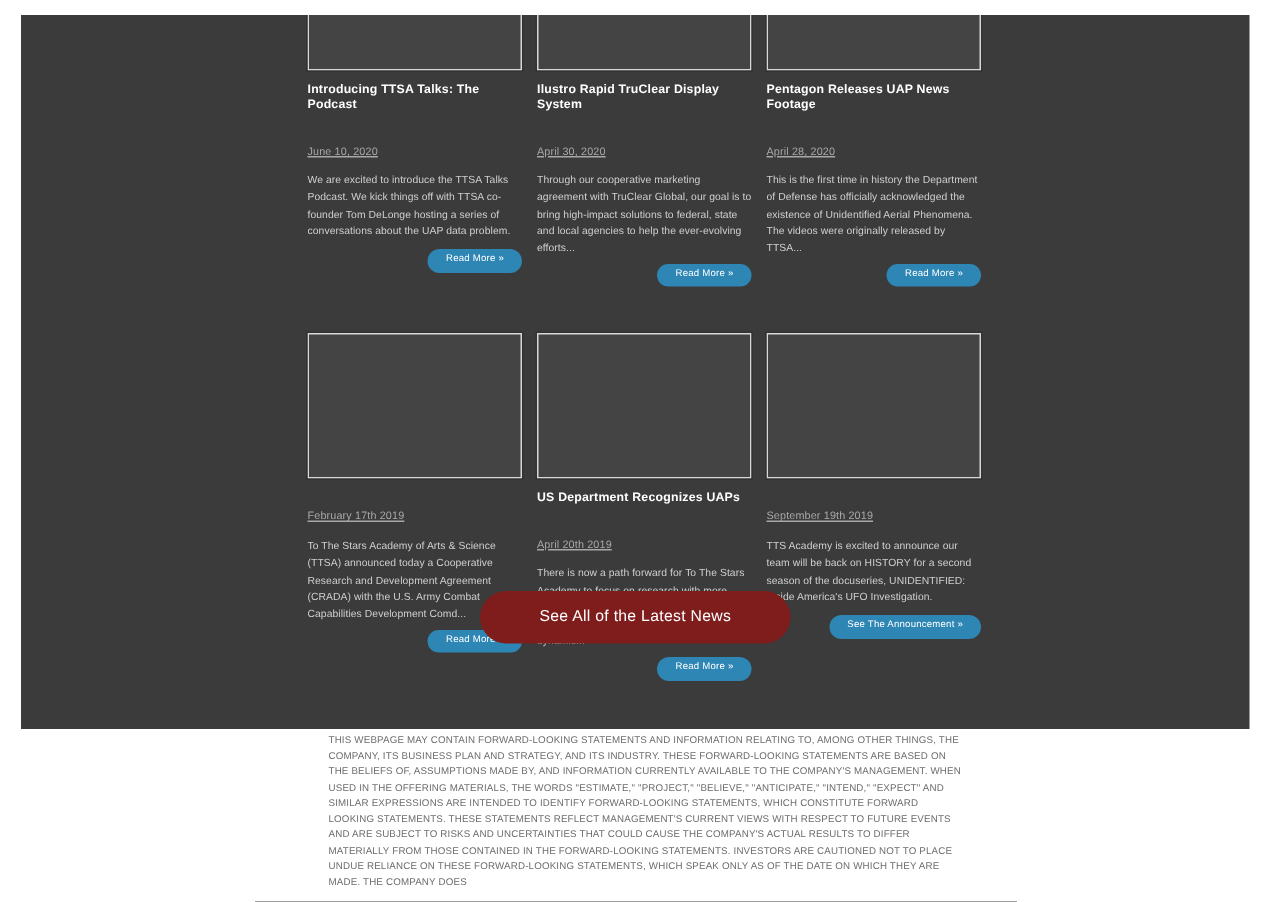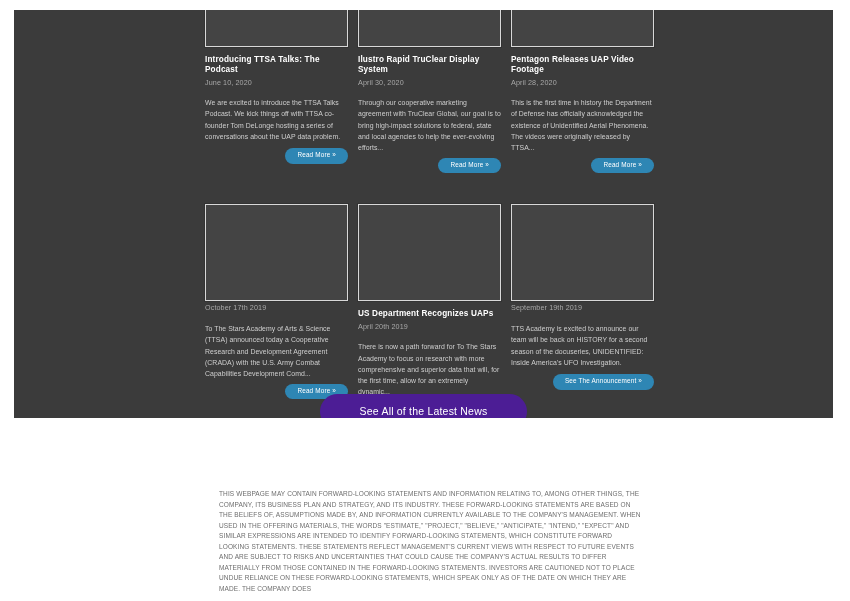--- a/index.html
+++ b/index.html
@@ -15,21 +15,21 @@
     font-family: "Liberation Sans", sans-serif;
     -webkit-font-smoothing: antialiased;
   }
 
   
   .news-panel {
     position: absolute;
     left: 14px;
     top: 10px;
     width: 819px;
-    height: 408px;
+    height: 476px;
     background: #3b3b3b;
     box-sizing: border-box;
     overflow: hidden;
   }
 
   .news-grid {
     position: absolute;
     left: 191px;
     top: -60px;
     width: 449px;
@@ -59,25 +59,26 @@
   .card-title {
     margin-top: 8px;
     color: #ffffff;
     font-size: 8.2px;
     font-weight: bold;
     line-height: 1.25;
     letter-spacing: 0.15px;
   }
 
   .card-date {
-    margin-top: 3px;
+    margin-top: 21px;
     color: #a8a8a8;
     font-size: 7.2px;
     line-height: 1.2;
     letter-spacing: 0.1px;
+    text-decoration: underline;
   }
 
   .card-excerpt {
     margin-top: 10px;
     color: #cfcfcf;
     font-size: 6.9px;
     line-height: 1.62;
     letter-spacing: 0.05px;
     min-height: 46px;
   }
@@ -105,21 +106,21 @@
   
   .cta-wrap {
     position: absolute;
     left: 0;
     top: 384px;
     width: 819px;
     display: flex;
     justify-content: center;
   }
   .btn-all-news {
-    background: #4c1d95;
+    background: #7f1d1d;
     color: #ffffff;
     font-size: 10.5px;
     letter-spacing: 0.2px;
     padding: 12px 40px;
     border: none;
     border-radius: 30px;
     line-height: 1;
     cursor: pointer;
     font-family: "Liberation Sans", sans-serif;
   }
@@ -162,35 +163,35 @@
         <div class="card-title">Ilustro Rapid TruClear Display System</div>
         <div class="card-date">April 30, 2020</div>
         <div class="card-excerpt">Through our cooperative marketing agreement with TruClear Global, our goal is to bring high-impact solutions to federal, state and local agencies to help the ever-evolving efforts...</div>
         <div class="card-cta-row">
           <button class="btn-read">Read More »</button>
         </div>
       </div>
 
       <div class="news-card">
         <div class="card-thumb"></div>
-        <div class="card-title">Pentagon Releases UAP Video Footage</div>
+        <div class="card-title">Pentagon Releases UAP News Footage</div>
         <div class="card-date">April 28, 2020</div>
         <div class="card-excerpt">This is the first time in history the Department of Defense has officially acknowledged the existence of Unidentified Aerial Phenomena. The videos were originally released by TTSA...</div>
         <div class="card-cta-row">
           <button class="btn-read">Read More »</button>
         </div>
       </div>
 
     </div>
 
     <div class="news-row">
 
       <div class="news-card">
         <div class="card-thumb"></div>
-        <div class="card-date">October 17th 2019</div>
+        <div class="card-date">February 17th 2019</div>
         <div class="card-excerpt">To The Stars Academy of Arts &amp; Science (TTSA) announced today a Cooperative Research and Development Agreement (CRADA) with the U.S. Army Combat Capabilities Development Comd...</div>
         <div class="card-cta-row">
           <button class="btn-read">Read More »</button>
         </div>
       </div>
 
       <div class="news-card">
         <div class="card-thumb"></div>
         <div class="card-title">US Department Recognizes UAPs</div>
         <div class="card-date">April 20th 2019</div>

